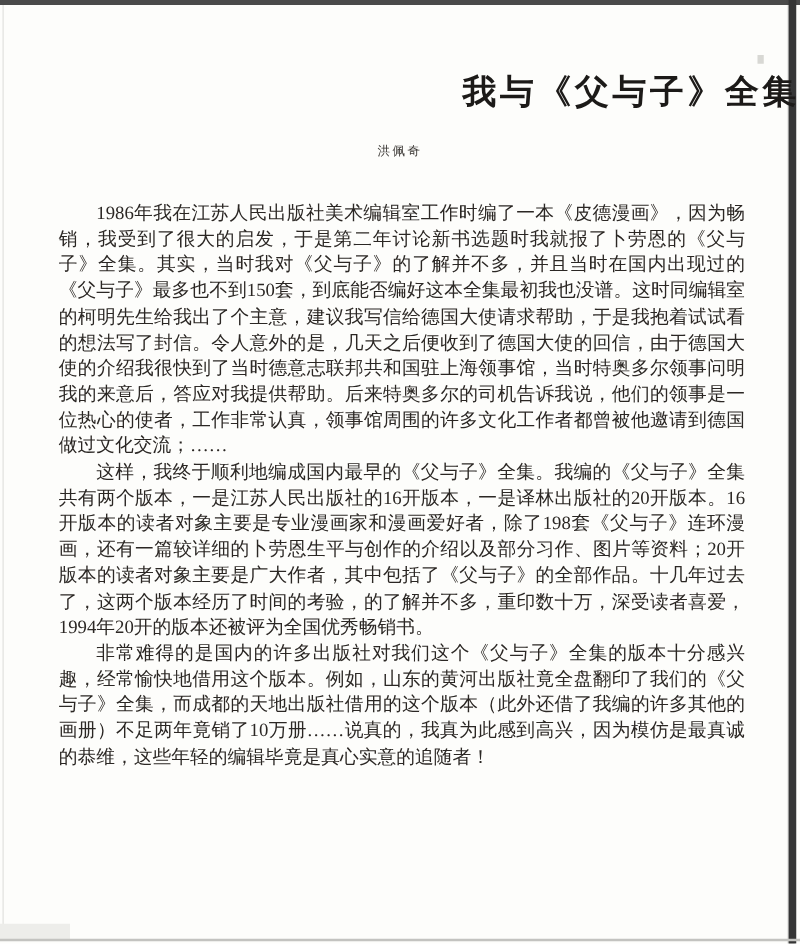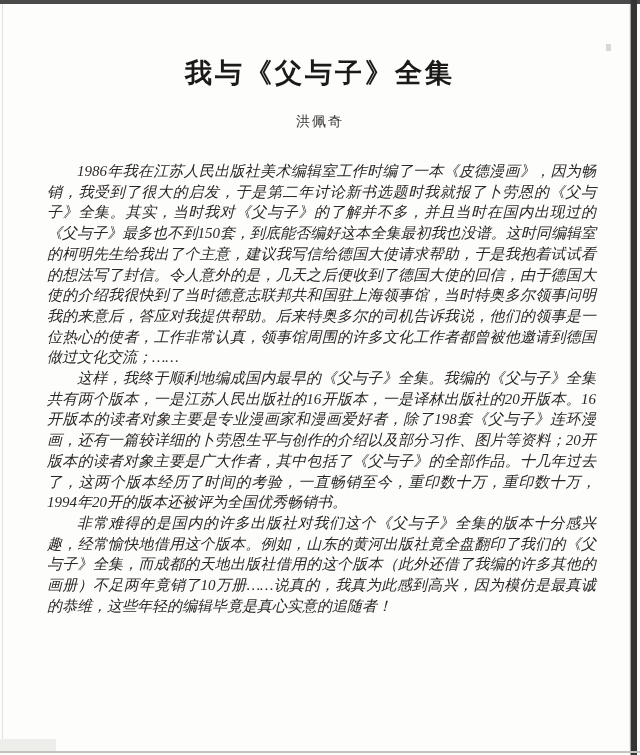--- a/index.html
+++ b/index.html
@@ -35,60 +35,60 @@
     background: #ededea;
   }
   .speck {
     position: absolute; left: 606px; top: 44px; width: 5px; height: 7px;
     background: #d8d8d4;
   }
   
   .page-inner { position: relative; padding-top: 56px; }
   .doc-title {
     margin: 0;
-    text-align: center;
+    text-align: right;
     font-size: 27px;
     line-height: 34px;
     font-weight: bold;
     letter-spacing: 3px;
     color: #1c1a18;
   }
   .doc-author {
     margin: 23px 0 0 0;
     text-align: center;
-    font-size: 14px;
+    font-size: 10px;
     line-height: 18px;
     letter-spacing: 2px;
     color: #3b3835;
   }
   .doc-body {
     margin: 30px 44px 0 47px;
     font-size: 15px;
     line-height: 20.7px;
     text-align: justify;
     color: #2b2724;
   }
-  .doc-body p { margin: 0; text-indent: 2em; font-style: italic; }
+  .doc-body p { margin: 0; text-indent: 2em; }
 </style>
 </head>
 <body>
 
 <div class="scan-page">
 
   <div class="edge-top"></div>
   <div class="edge-right"></div>
   <div class="edge-left-line"></div>
   <div class="corner-patch"></div>
   <div class="edge-bottom-line"></div>
   <div class="speck"></div>
 
   <div class="page-inner">
     <h1 class="doc-title">我与《父与子》全集</h1>
     <div class="doc-author">洪佩奇</div>
     <div class="doc-body">
       <p>1986年我在江苏人民出版社美术编辑室工作时编了一本《皮德漫画》，因为畅销，我受到了很大的启发，于是第二年讨论新书选题时我就报了卜劳恩的《父与子》全集。其实，当时我对《父与子》的了解并不多，并且当时在国内出现过的《父与子》最多也不到150套，到底能否编好这本全集最初我也没谱。这时同编辑室的柯明先生给我出了个主意，建议我写信给德国大使请求帮助，于是我抱着试试看的想法写了封信。令人意外的是，几天之后便收到了德国大使的回信，由于德国大使的介绍我很快到了当时德意志联邦共和国驻上海领事馆，当时特奥多尔领事问明我的来意后，答应对我提供帮助。后来特奥多尔的司机告诉我说，他们的领事是一位热心的使者，工作非常认真，领事馆周围的许多文化工作者都曾被他邀请到德国做过文化交流；……</p>
-      <p>这样，我终于顺利地编成国内最早的《父与子》全集。我编的《父与子》全集共有两个版本，一是江苏人民出版社的16开版本，一是译林出版社的20开版本。16开版本的读者对象主要是专业漫画家和漫画爱好者，除了198套《父与子》连环漫画，还有一篇较详细的卜劳恩生平与创作的介绍以及部分习作、图片等资料；20开版本的读者对象主要是广大作者，其中包括了《父与子》的全部作品。十几年过去了，这两个版本经历了时间的考验，一直畅销至今，重印数十万，重印数十万，1994年20开的版本还被评为全国优秀畅销书。</p>
+      <p>这样，我终于顺利地编成国内最早的《父与子》全集。我编的《父与子》全集共有两个版本，一是江苏人民出版社的16开版本，一是译林出版社的20开版本。16开版本的读者对象主要是专业漫画家和漫画爱好者，除了198套《父与子》连环漫画，还有一篇较详细的卜劳恩生平与创作的介绍以及部分习作、图片等资料；20开版本的读者对象主要是广大作者，其中包括了《父与子》的全部作品。十几年过去了，这两个版本经历了时间的考验，的了解并不多，重印数十万，深受读者喜爱，1994年20开的版本还被评为全国优秀畅销书。</p>
       <p>非常难得的是国内的许多出版社对我们这个《父与子》全集的版本十分感兴趣，经常愉快地借用这个版本。例如，山东的黄河出版社竟全盘翻印了我们的《父与子》全集，而成都的天地出版社借用的这个版本（此外还借了我编的许多其他的画册）不足两年竟销了10万册……说真的，我真为此感到高兴，因为模仿是最真诚的恭维，这些年轻的编辑毕竟是真心实意的追随者！</p>
 
     </div>
   </div>
 
 </div>
 
 </body></html>

